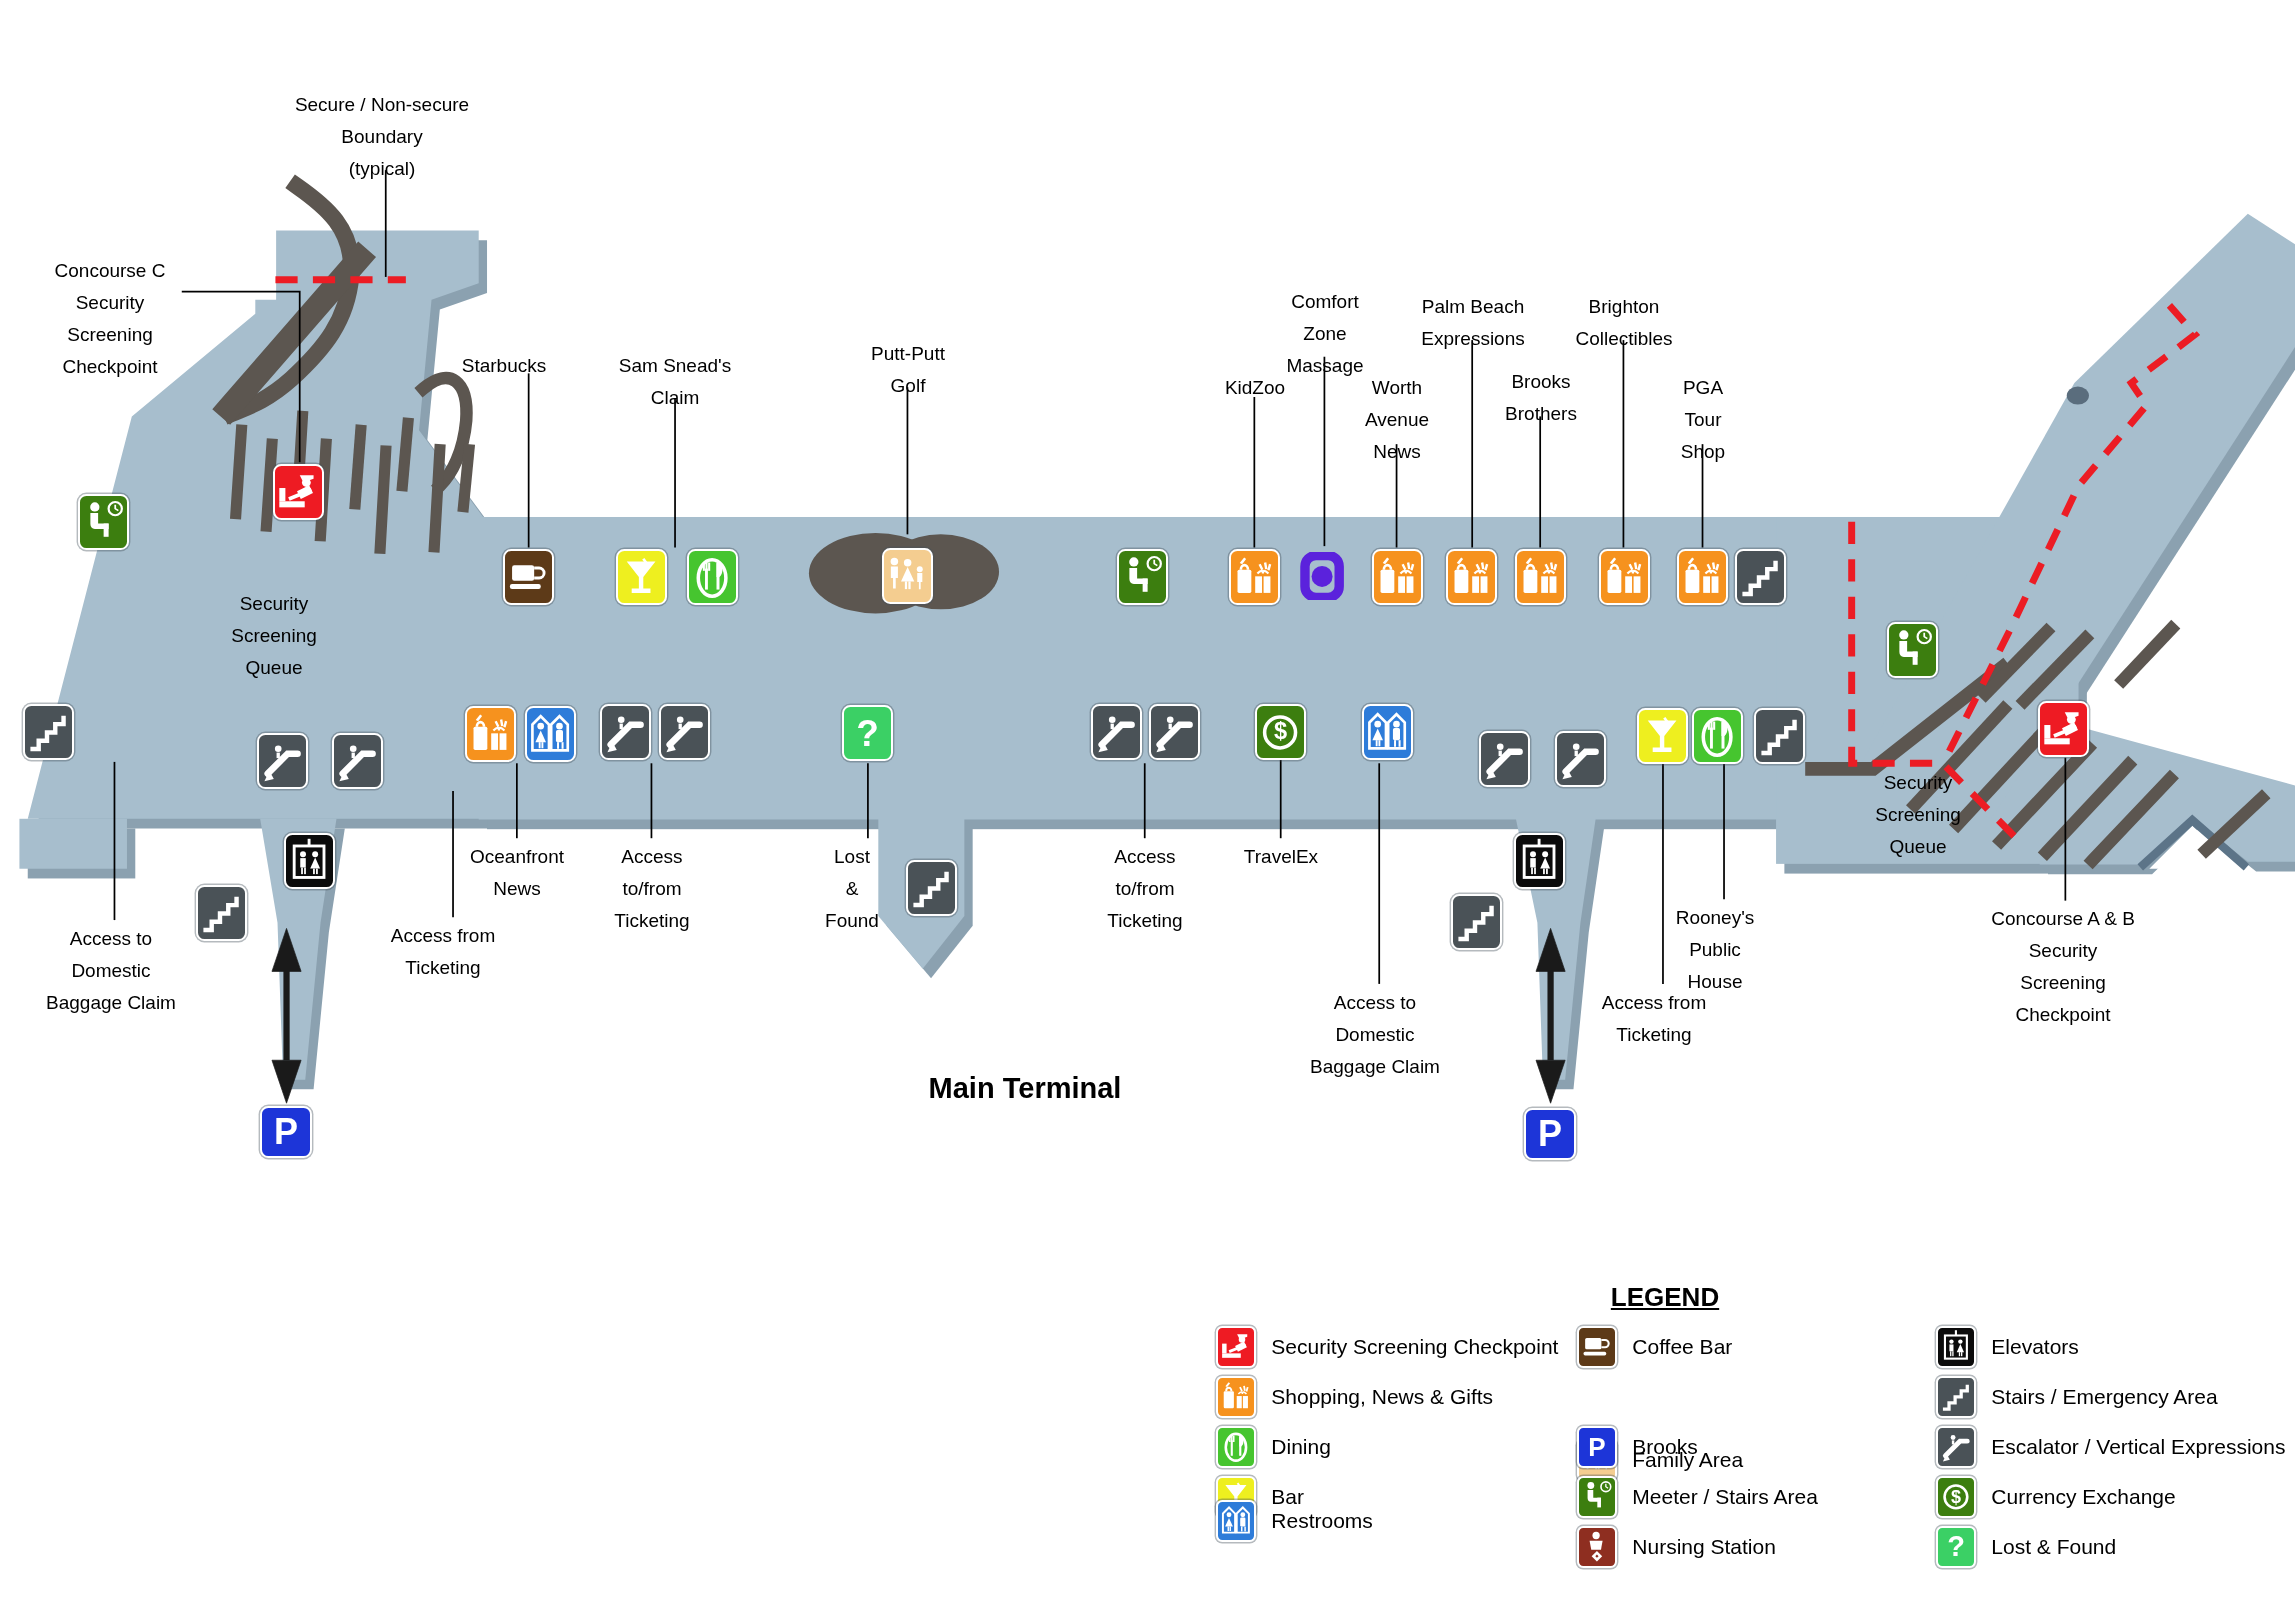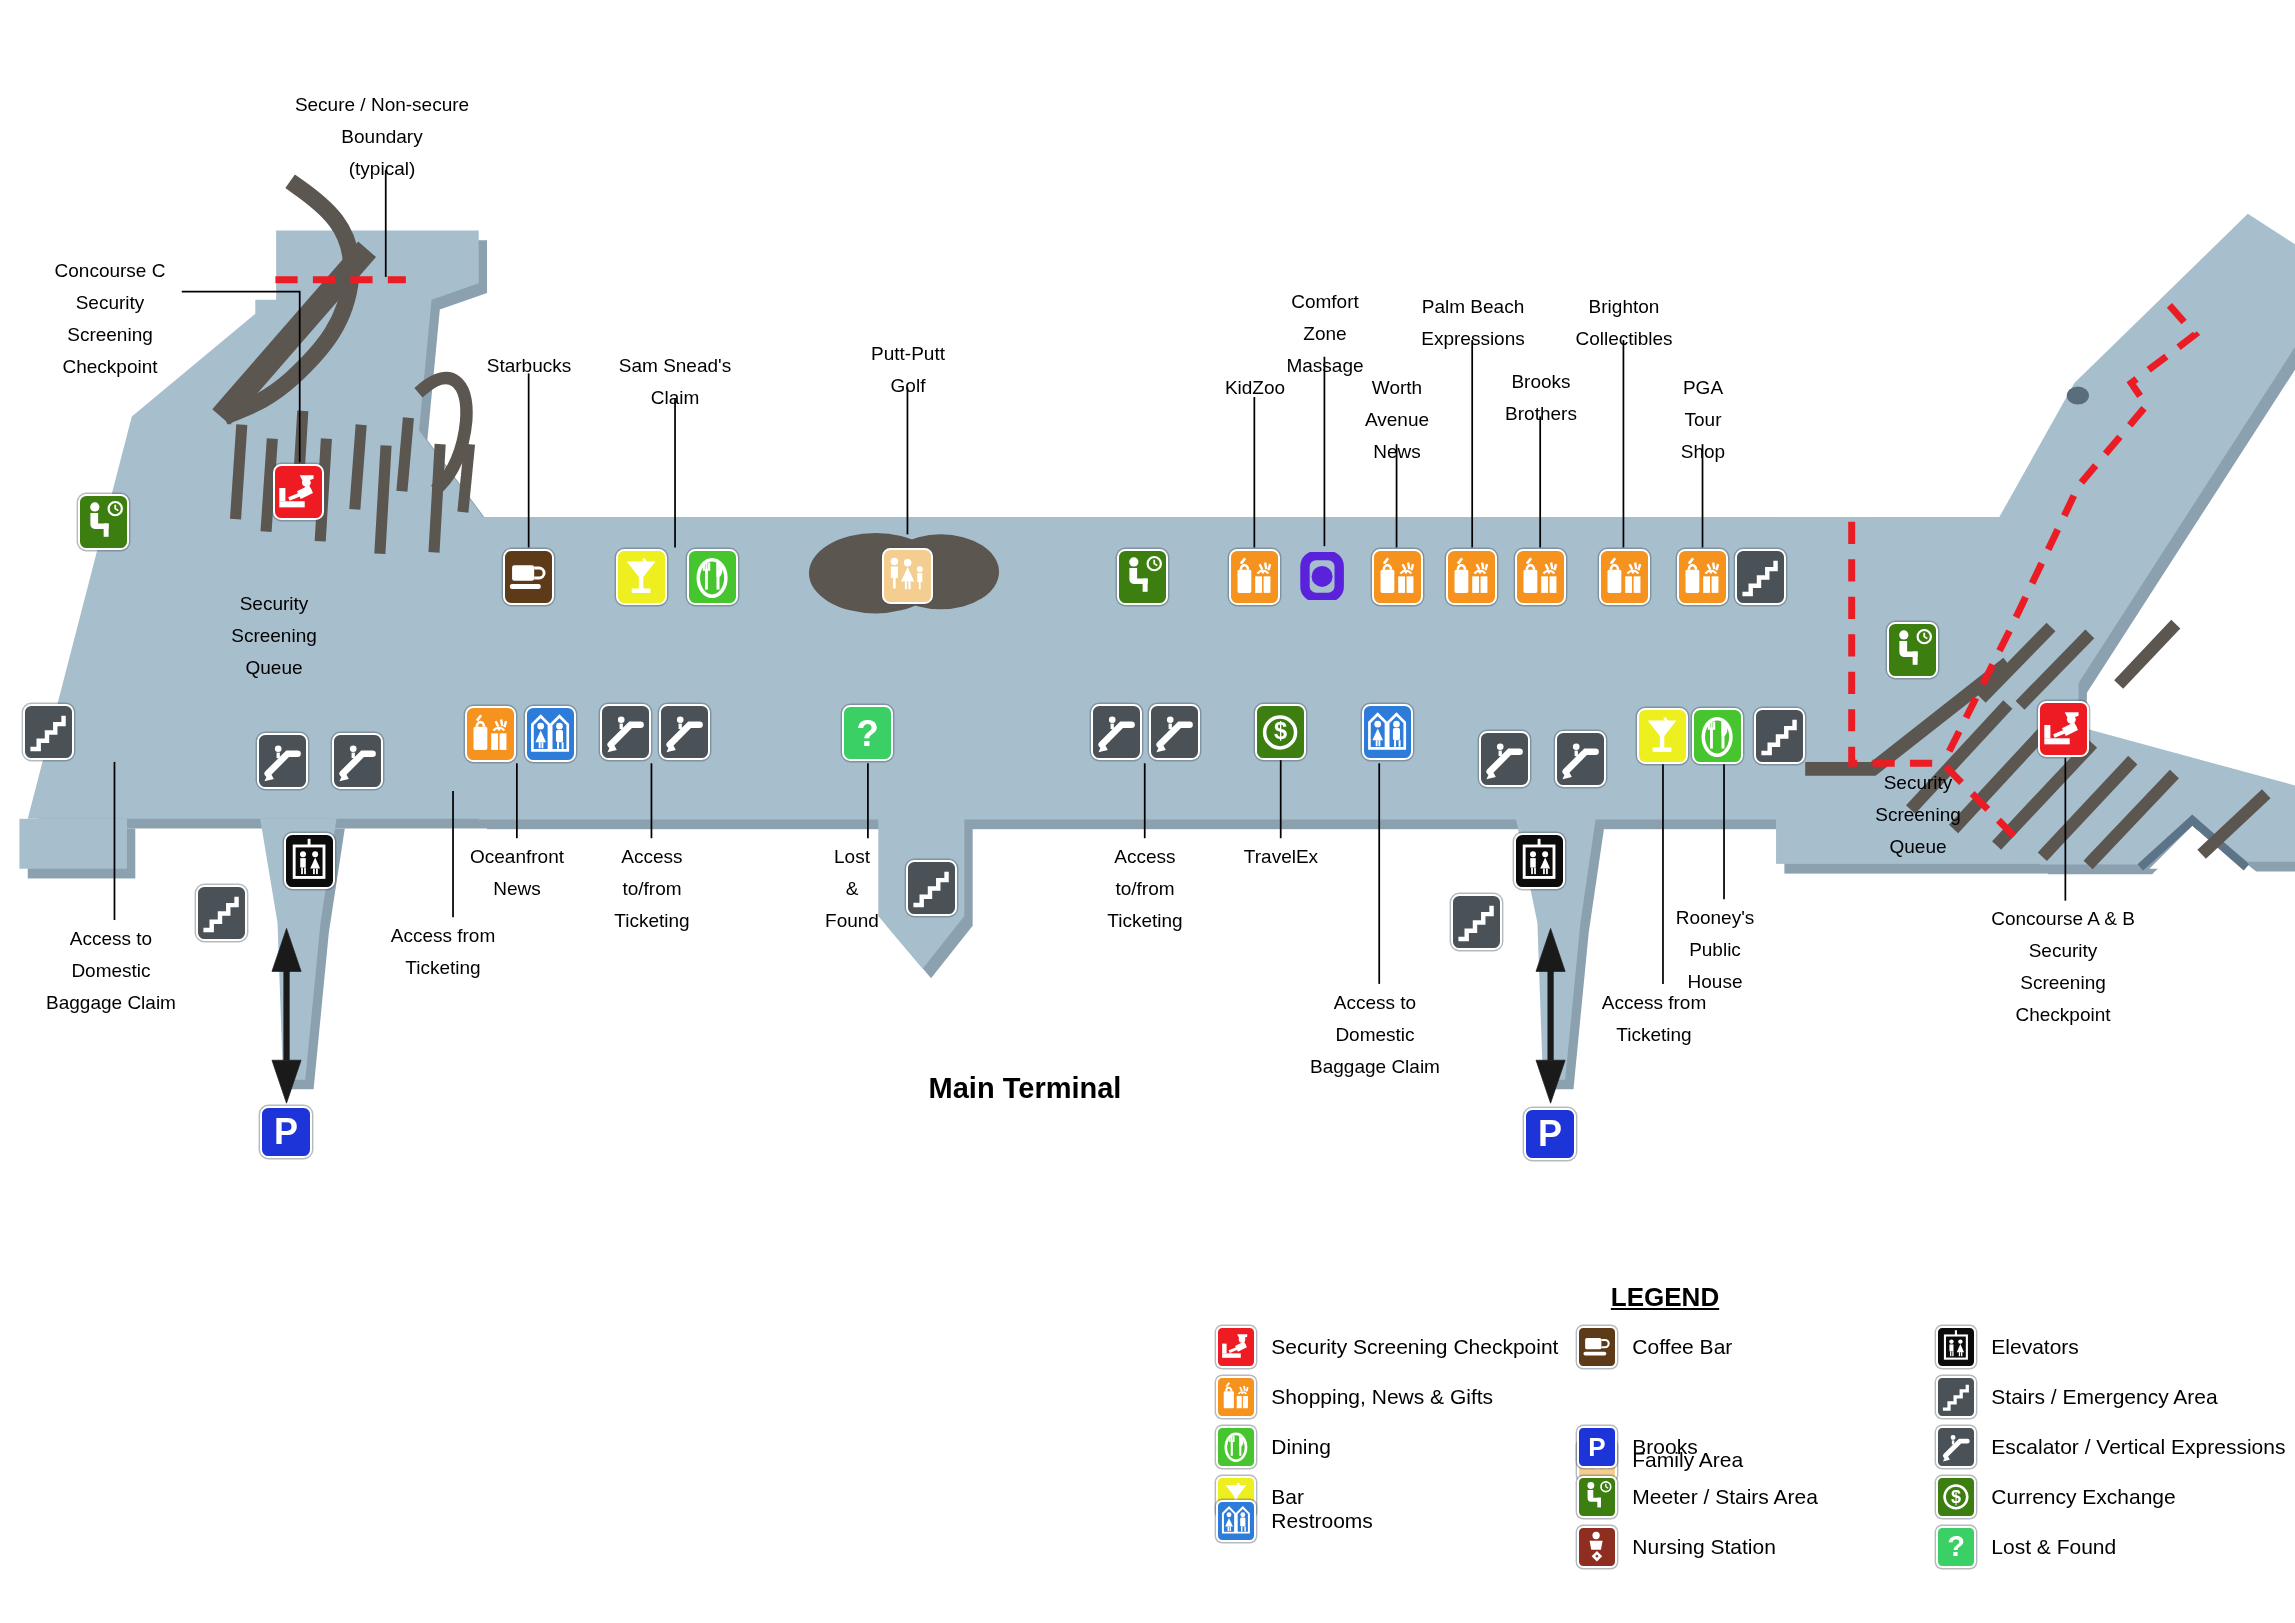--- a/index.html
+++ b/index.html
@@ -495,21 +495,21 @@
   <div class="lbl" style="left:382px;top:89px">Secure / Non-secure
 Boundary
 (typical)</div>
   <div class="lbl" style="left:110px;top:255px">Concourse C
 Security
 Screening
 Checkpoint</div>
   <div class="lbl" style="left:274px;top:588px">Security
 Screening
 Queue</div>
-  <div class="lbl" style="left:529px;top:350px">Starbucks</div>
+  <div class="lbl" style="left:504px;top:350px">Starbucks</div>
   <div class="lbl" style="left:675px;top:350px">Sam Snead's
 Claim</div>
   <div class="lbl" style="left:908px;top:338px">Putt-Putt
 Golf</div>
   <div class="lbl" style="left:1325px;top:286px">Comfort
 Zone
 Massage</div>
   <div class="lbl" style="left:1255px;top:372px">KidZoo</div>
   <div class="lbl" style="left:1397px;top:372px">Worth
 Avenue

